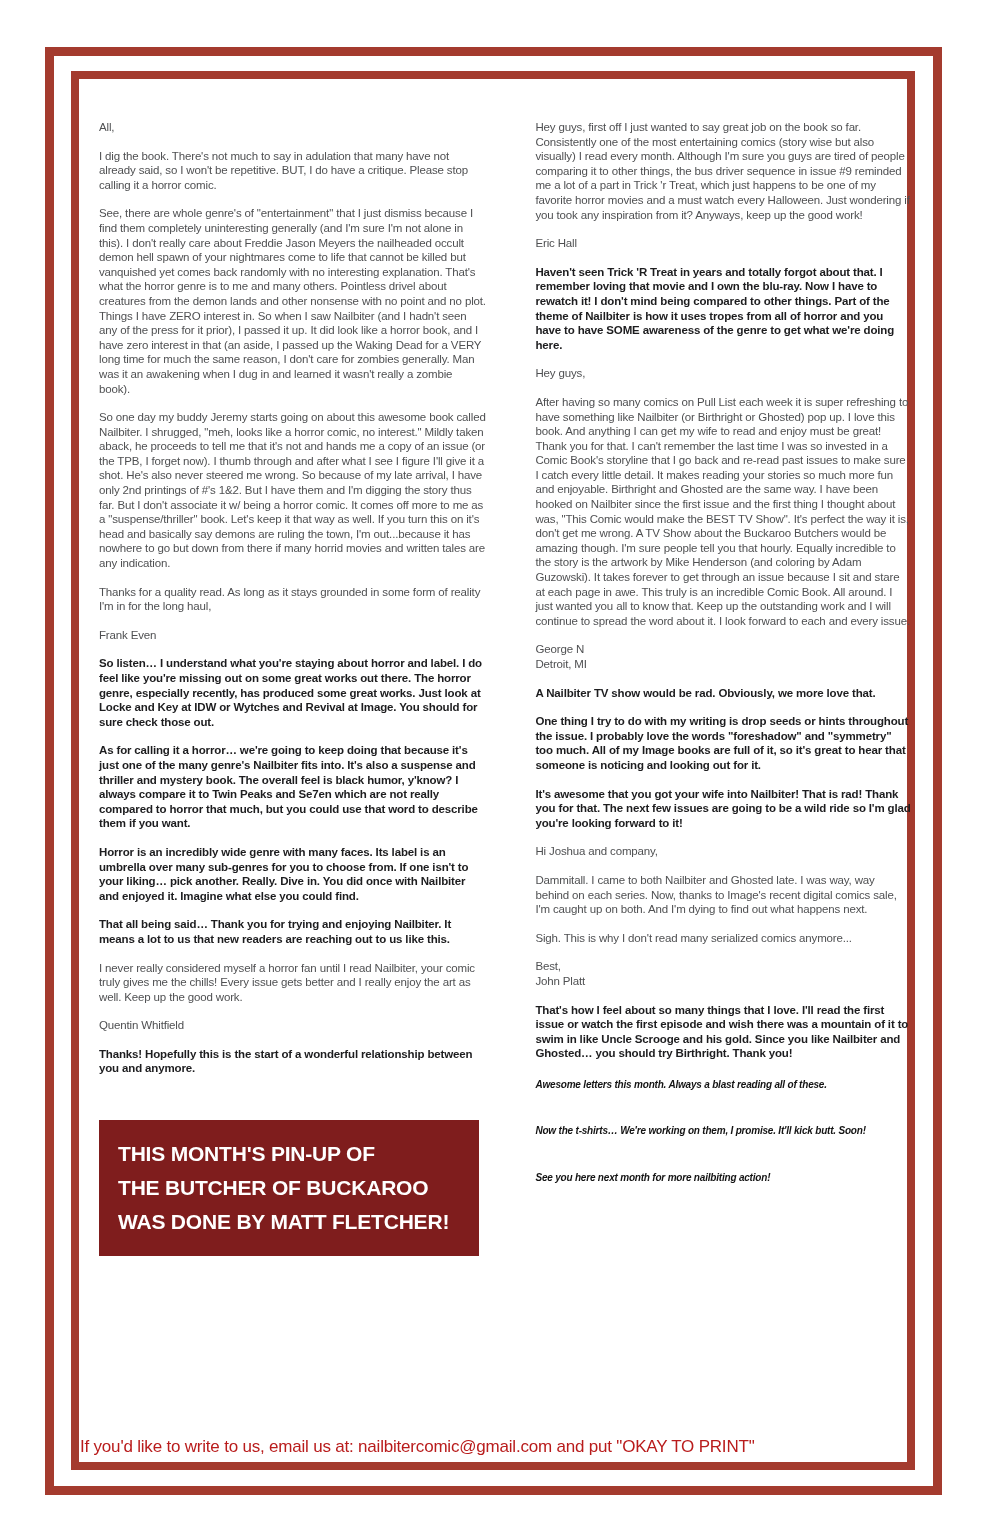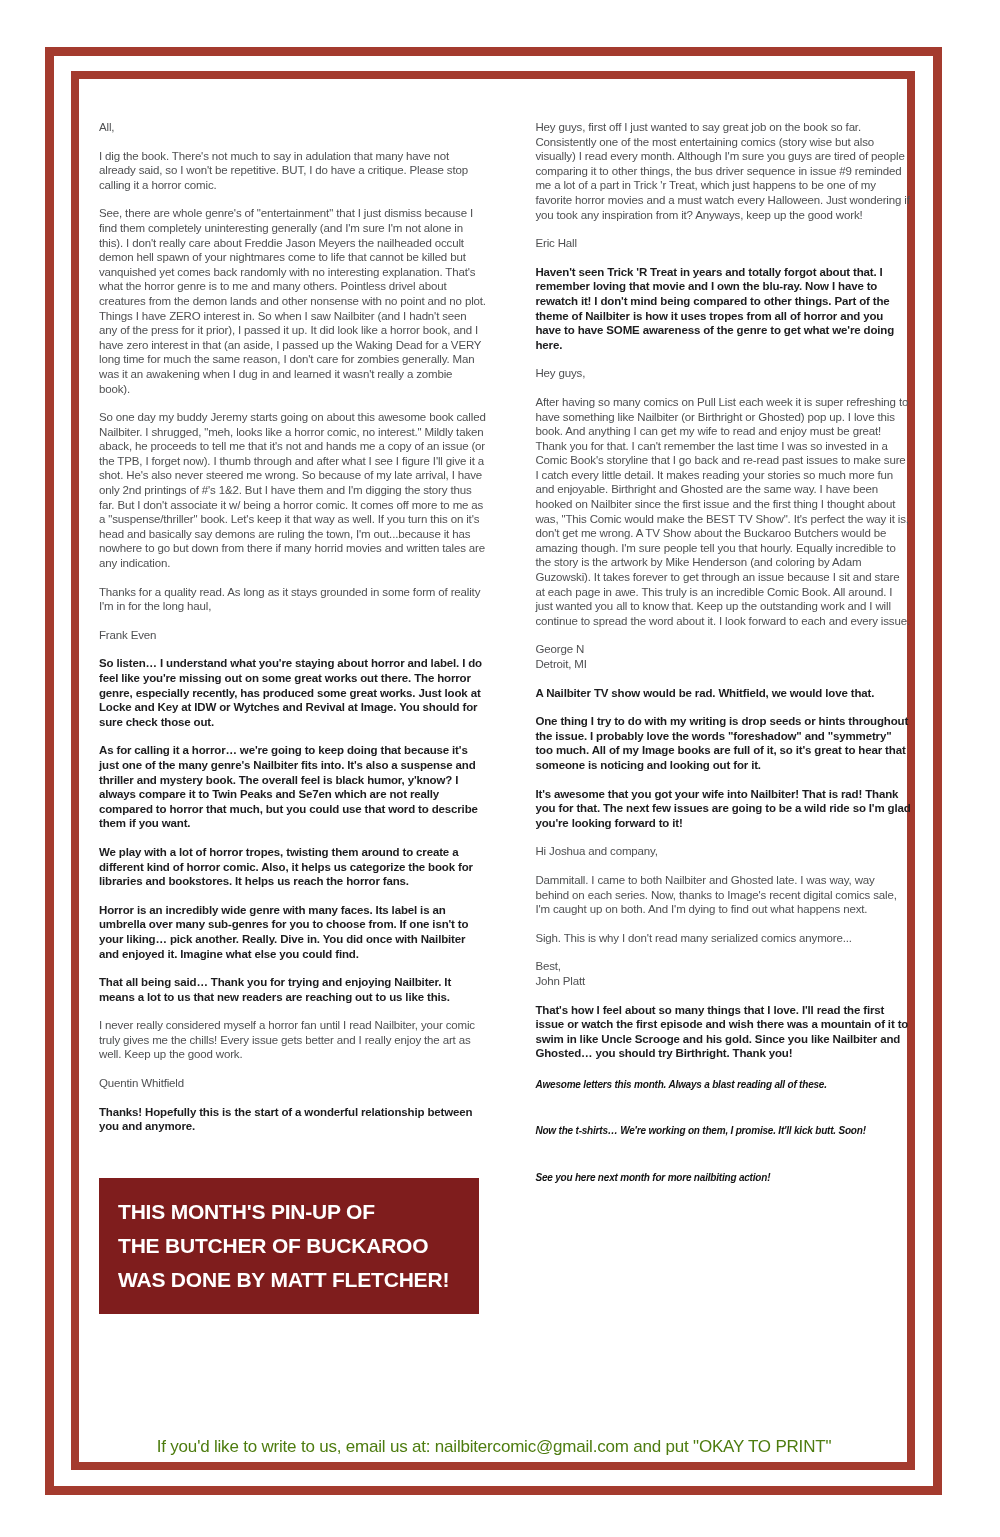--- a/index.html
+++ b/index.html
@@ -53,22 +53,22 @@
   }
   .pinup-text {
     color: #ffffff; font-weight: 700;
     font-size: 21px; line-height: 34px;
     letter-spacing: -0.2px;
     white-space: pre-line;
   }
 
   .footer-line {
     position: absolute; left: 80px; top: 1437px; width: 828px;
-    text-align: center;
-    font-size: 17px; color: #4d7c0f; letter-spacing: -0.2px;
+    text-align: left;
+    font-size: 17px; color: #b91c1c; letter-spacing: -0.2px;
   }
 </style>
 </head>
 <body>
 
 <div class="page">
 
   <div class="frame-outer"></div>
   <div class="frame-inner"></div>
 
@@ -77,21 +77,20 @@
     <div class="col-left">
       <div>
           <p class="block style-letter">All,</p>
           <p class="block style-letter">I dig the book. There's not much to say in adulation that many have not already said, so I won't be repetitive.  BUT, I do have a critique.  Please stop calling it a horror comic.</p>
           <p class="block style-letter">See, there are whole genre's of "entertainment" that I just dismiss because I find them completely uninteresting generally (and I'm sure I'm not alone in this). I don't really care about Freddie Jason Meyers the nailheaded occult demon hell spawn of your nightmares come to life that cannot be killed but vanquished yet comes back randomly with no interesting explanation.  That's what the horror genre is to me and many others. Pointless drivel about creatures from the demon lands and other nonsense with no point and no plot.  Things I have ZERO interest in.  So when I saw Nailbiter (and I hadn't seen any of the press for it prior), I passed it up.  It did look like a horror book, and I have zero interest in that (an aside, I passed up the Waking Dead for a VERY long time for much the same reason, I don't care for zombies generally.  Man was it an awakening when I dug in and learned it wasn't really a zombie book).</p>
           <p class="block style-letter">So one day my buddy Jeremy starts going on about this awesome book called Nailbiter. I shrugged, "meh, looks like a horror comic, no interest." Mildly taken aback, he proceeds to tell me that it's not and hands me a copy of an issue (or the TPB, I forget now).  I thumb through and after what I see I figure I'll give it a shot. He's also never steered me wrong.  So because of my late arrival, I have only 2nd printings of #'s 1&amp;2. But I have them and I'm digging the story thus far.  But I don't associate it w/ being a horror comic. It comes off more to me as a "suspense/thriller" book.  Let's keep it that way as well.  If you turn this on it's head and basically say demons are ruling the town, I'm out...because it has nowhere to go but down from there if many horrid movies and written tales are any indication.</p>
           <p class="block style-letter">Thanks for a quality read.  As long as it stays grounded in some form of reality I'm in for the long haul,</p>
           <p class="block style-letter">Frank Even</p>
           <p class="block style-reply">So listen… I understand what you're staying about horror and label. I do feel like you're missing out on some great works out there. The horror genre, especially recently, has produced some great works. Just look at Locke and Key at IDW or Wytches and Revival at Image. You should for sure check those out.</p>
           <p class="block style-reply">As for calling it a horror… we're going to keep doing that because it's just one of the many genre's Nailbiter fits into. It's also a suspense and thriller and mystery book. The overall feel is black humor, y'know? I always compare it to Twin Peaks and Se7en which are not really compared to horror that much, but you could use that word to describe them if you want.</p>
-          <p class="block style-reply">We play with a lot of horror tropes, twisting them around to create a different kind of horror comic. Also, it helps us categorize the book for libraries and bookstores. It helps us reach the horror fans.</p>
           <p class="block style-reply">Horror is an incredibly wide genre with many faces. Its label is an umbrella over many sub-genres for you to choose from. If one isn't to your liking… pick another. Really. Dive in. You did once with Nailbiter and enjoyed it. Imagine what else you could find.</p>
           <p class="block style-reply">That all being said… Thank you for trying and enjoying Nailbiter. It means a lot to us that new readers are reaching out to us like this.</p>
           <p class="block style-letter">I never really considered myself a horror fan until I read Nailbiter, your comic truly gives me the chills! Every issue gets better and I really enjoy the art as well. Keep up the good work.</p>
           <p class="block style-letter">Quentin Whitfield</p>
           <p class="block style-reply">Thanks! Hopefully this is the start of a wonderful relationship between you and anymore.</p>
         </div>
 
       <div class="pinup-box">
         <div class="pinup-text">THIS MONTH'S PIN-UP OF
 THE BUTCHER OF BUCKAROO
@@ -101,21 +100,21 @@
 
     <div class="col-right">
       <div>
           <p class="block style-letter">Hey guys, first off I just wanted to say great job on the book so far. Consistently one of the most entertaining comics (story wise but also visually) I read every month. Although I'm sure you guys are tired of people comparing it to other things, the bus driver sequence in issue #9 reminded me a lot of a part in Trick 'r Treat, which just happens to be one of my favorite horror movies and a must watch every Halloween. Just wondering if you took any inspiration from it? Anyways, keep up the good work!</p>
           <p class="block style-letter">Eric Hall</p>
           <p class="block style-reply">Haven't seen Trick 'R Treat in years and totally forgot about that. I remember loving that movie and I own the blu-ray. Now I have to rewatch it! I don't mind being compared to other things. Part of the theme of Nailbiter is how it uses tropes from all of horror and you have to have SOME awareness of the genre to get what we're doing here.</p>
           <p class="block style-letter">Hey guys,</p>
           <p class="block style-letter">After having so many comics on Pull List each week it is super refreshing to have something like Nailbiter (or Birthright or Ghosted) pop up. I love this book. And anything I can get my wife to read and enjoy must be great! Thank you for that. I can't remember the last time I was so invested in a Comic Book's storyline that I go back and re-read past issues to make sure I catch every little detail. It makes reading your stories so much more fun and enjoyable. Birthright and Ghosted are the same way. I have been hooked on Nailbiter since the first issue and the first thing I thought about was, "This Comic would make the BEST TV Show". It's perfect the way it is, don't get me wrong. A TV Show about the Buckaroo Butchers would be amazing though. I'm sure people tell you that hourly. Equally incredible to the story is the artwork by Mike Henderson (and coloring by Adam Guzowski). It takes forever to get through an issue because I sit and stare at each page in awe. This truly is an incredible Comic Book. All around. I just wanted you all to know that. Keep up the outstanding work and I will continue to spread the word about it. I look forward to each and every issue.</p>
           <p class="block style-letter">George N
 Detroit, MI</p>
-          <p class="block style-reply">A Nailbiter TV show would be rad. Whitfield, we would love that.</p>
+          <p class="block style-reply">A Nailbiter TV show would be rad. Obviously, we more love that.</p>
           <p class="block style-reply">One thing I try to do with my writing is drop seeds or hints throughout the issue. I probably love the words "foreshadow" and "symmetry" too much. All of my Image books are full of it, so it's great to hear that someone is noticing and looking out for it.</p>
           <p class="block style-reply">It's awesome that you got your wife into Nailbiter! That is rad! Thank you for that. The next few issues are going to be a wild ride so I'm glad you're looking forward to it!</p>
           <p class="block style-letter">Hi Joshua and company,</p>
           <p class="block style-letter">Dammitall. I came to both Nailbiter and Ghosted late. I was way, way behind on each series. Now, thanks to Image's recent digital comics sale, I'm caught up on both. And I'm dying to find out what happens next.</p>
           <p class="block style-letter">Sigh. This is why I don't read many serialized comics anymore...</p>
           <p class="block style-letter">Best,
 John Platt</p>
           <p class="block style-reply">That's how I feel about so many things that I love. I'll read the first issue or watch the first episode and wish there was a mountain of it to swim in like Uncle Scrooge and his gold. Since you like Nailbiter and Ghosted… you should try Birthright. Thank you!</p>
           <p class="block style-editorial">Awesome letters this month. Always a blast reading all of these.</p>
           <p class="block style-editorial">Now the t-shirts… We're working on them, I promise. It'll kick butt. Soon!</p>

